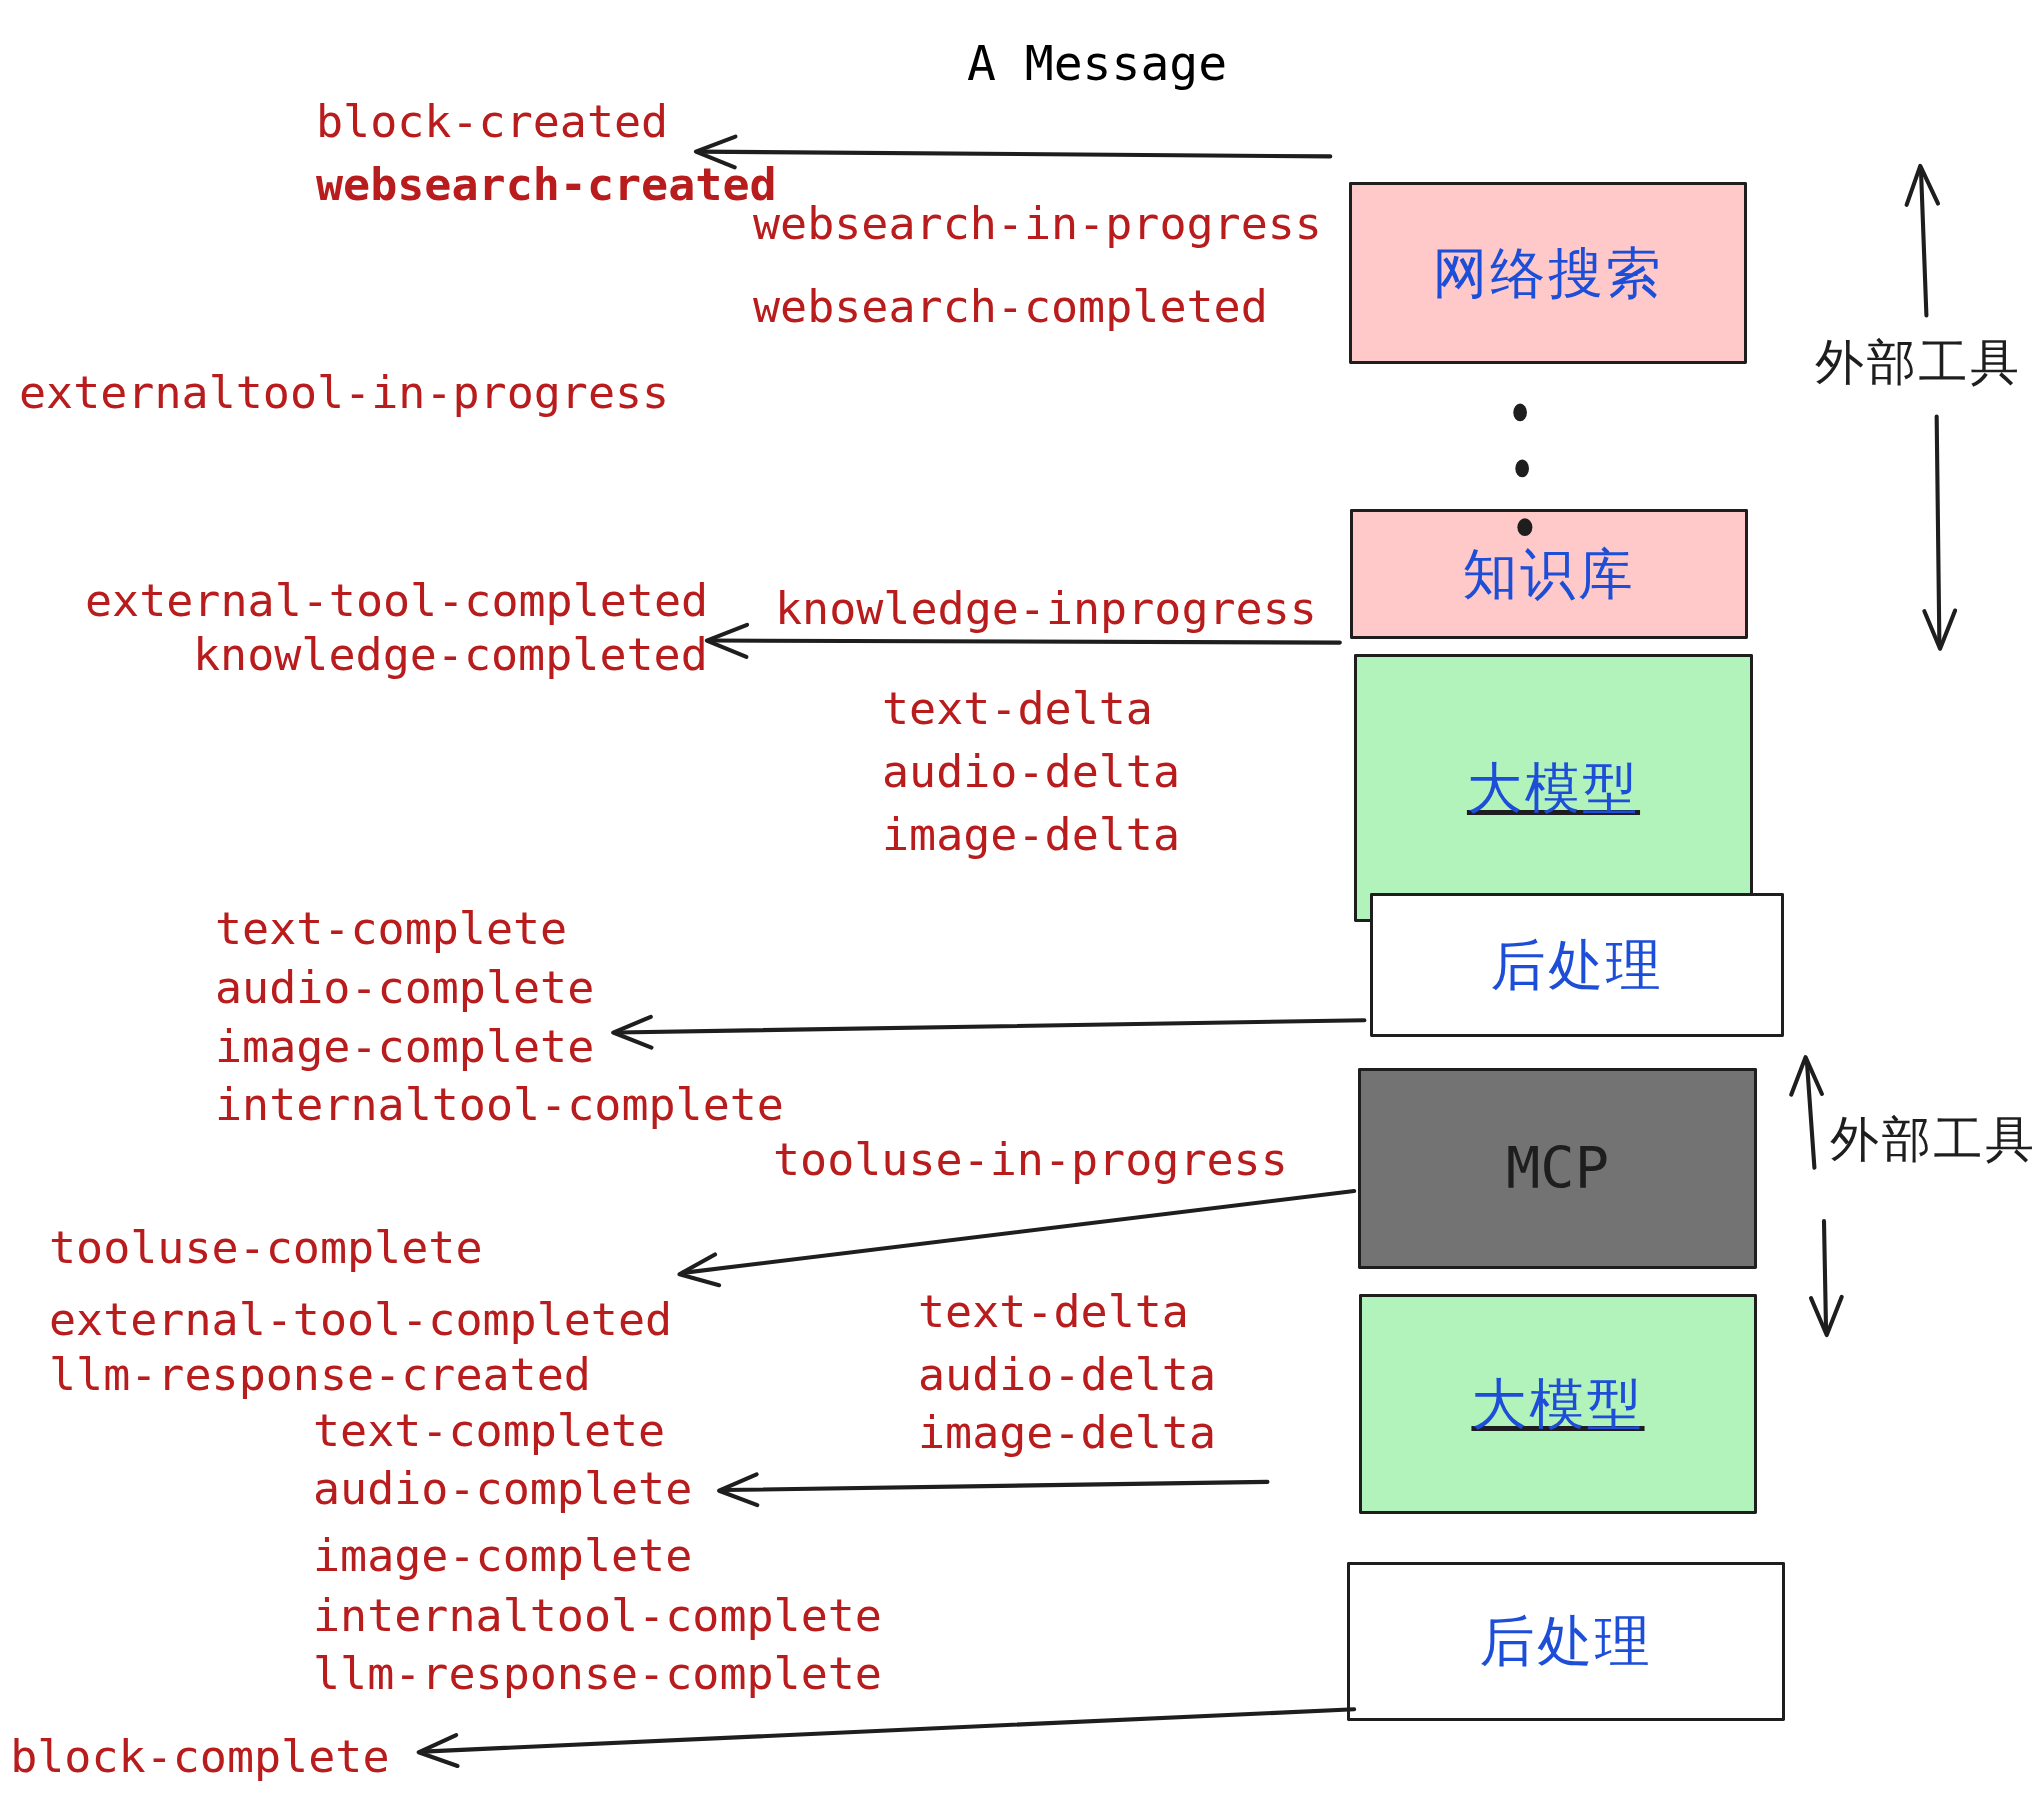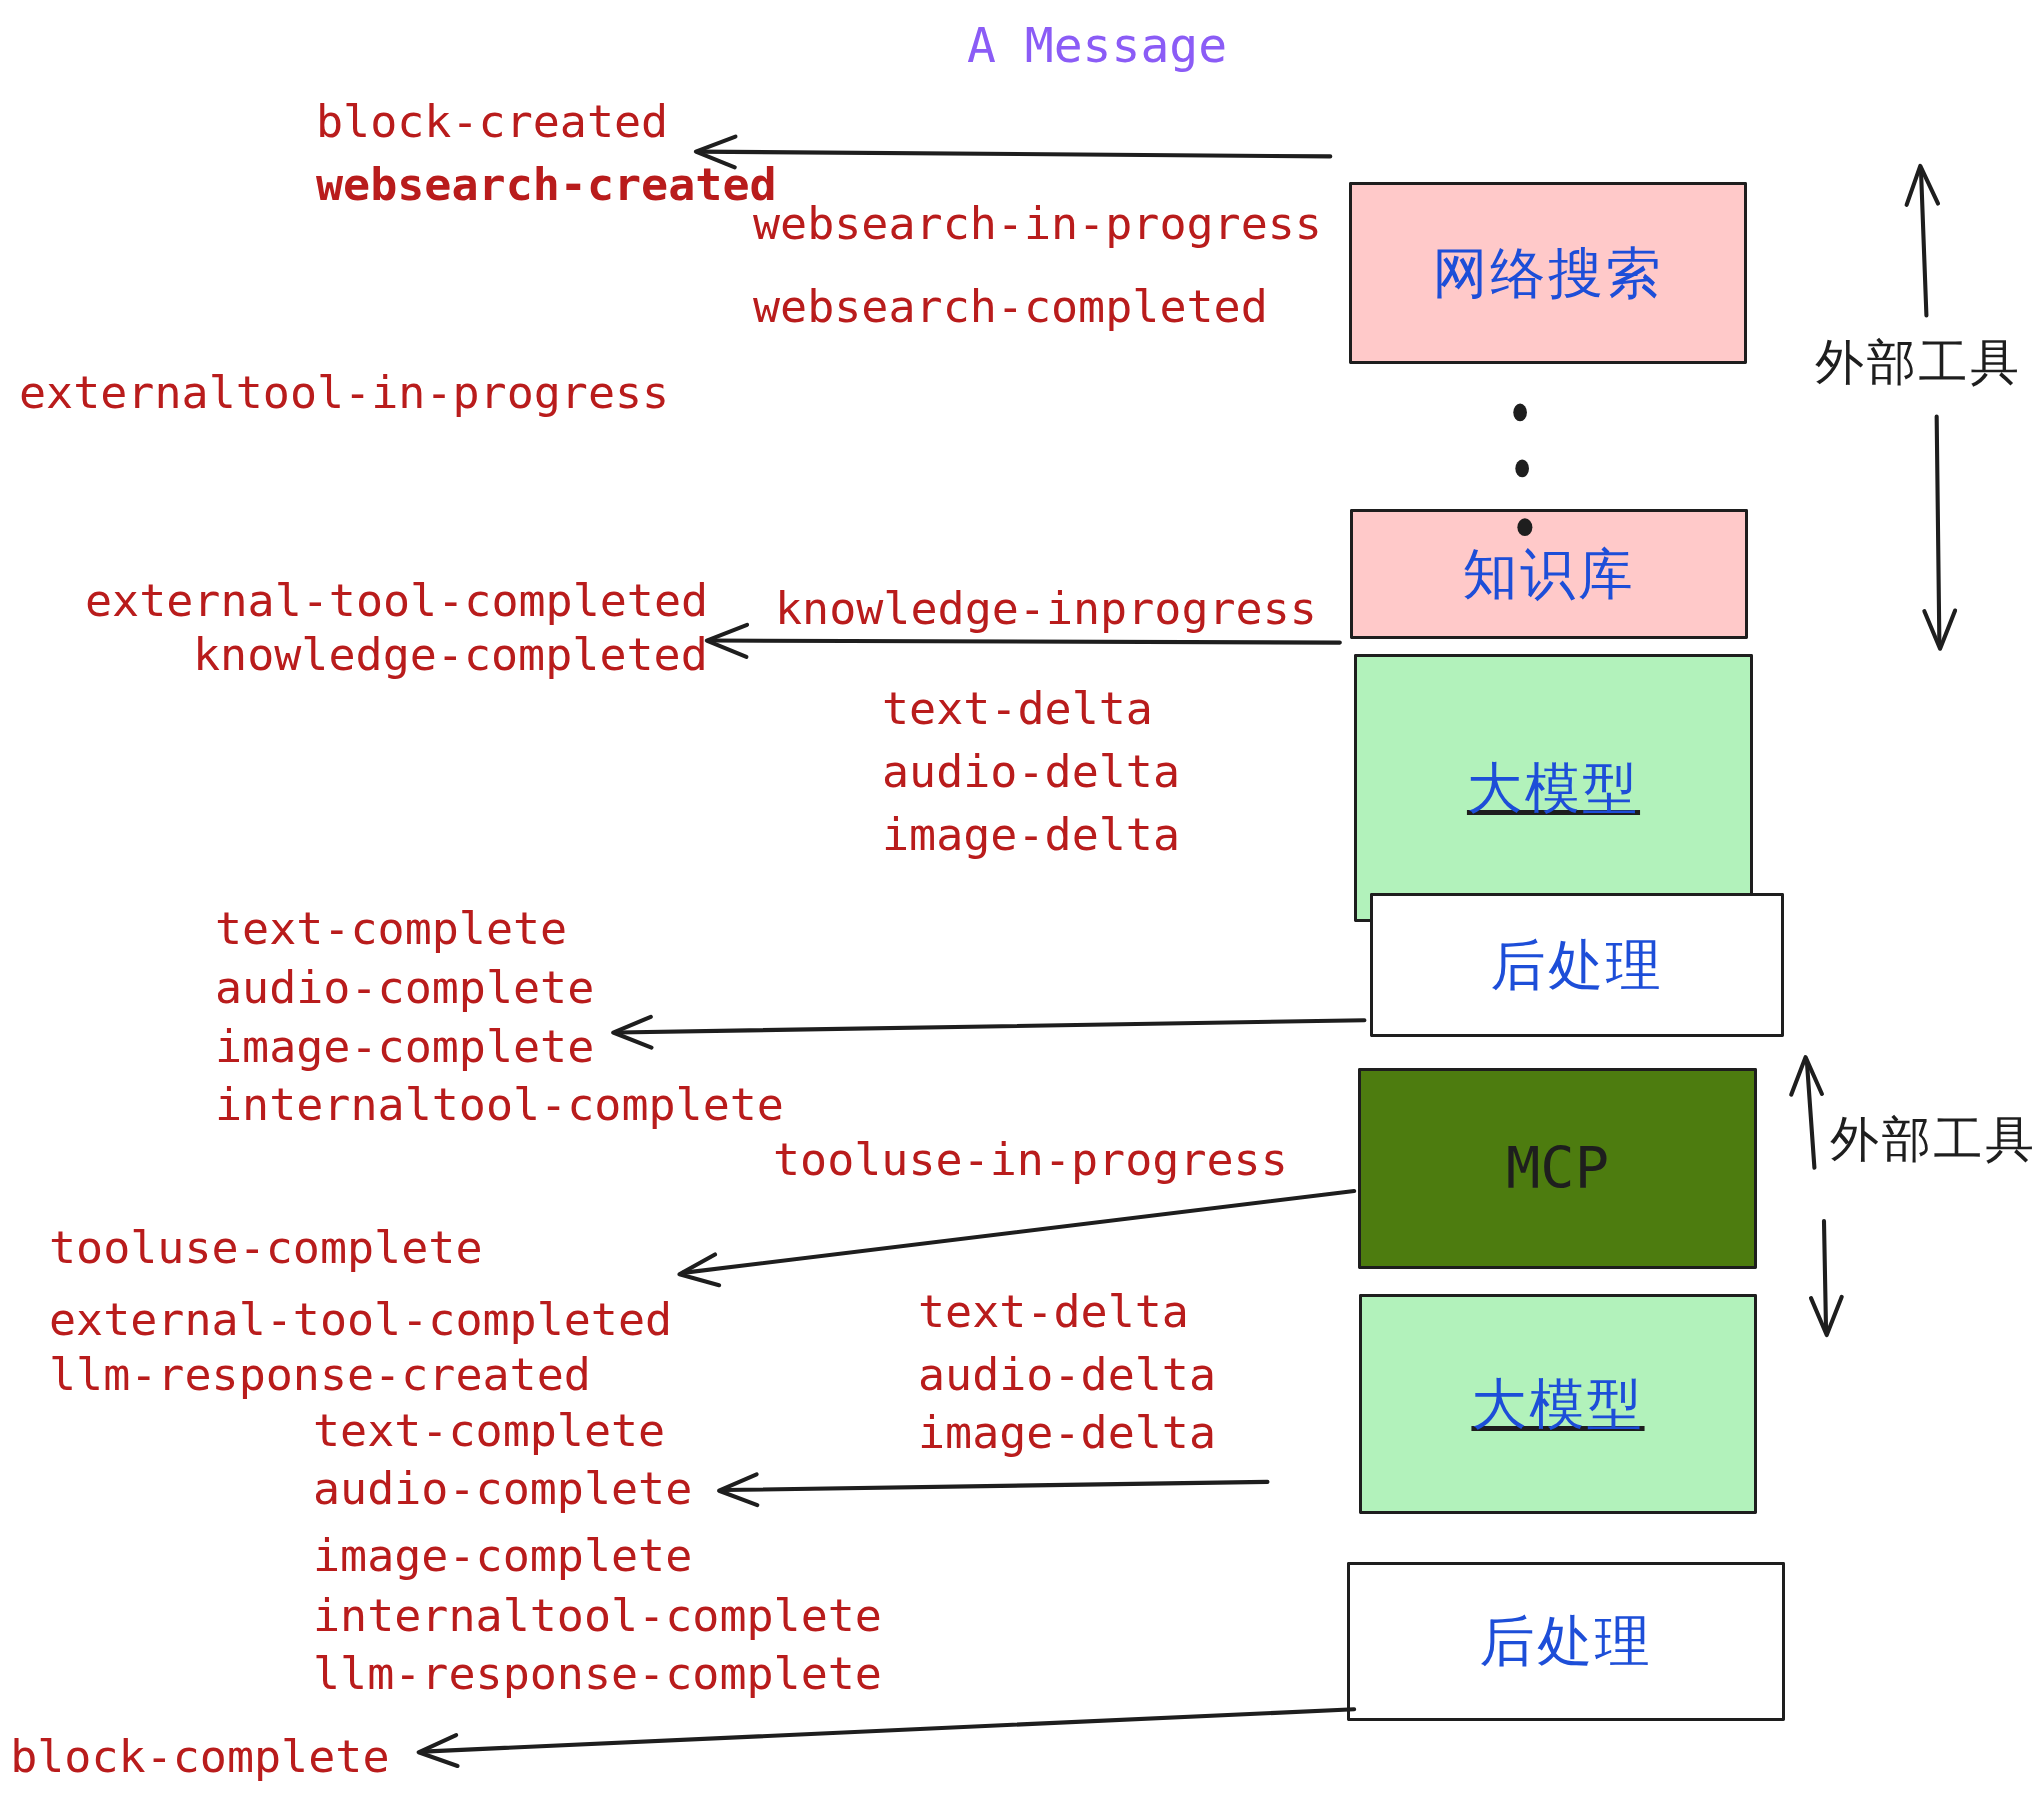--- a/index.html
+++ b/index.html
@@ -14,22 +14,23 @@
   }
   .ev {
     position: absolute;
     font: 45px/1.1 "DejaVu Sans Mono", monospace;
     color: #b91c1c;
     white-space: nowrap;
   }
   .title {
     position: absolute;
     font: 48px/1.1 "DejaVu Sans Mono", monospace;
-    color: #8b5cf6;
+    color: #000000;
     white-space: nowrap;
+    margin-top: 18px;
   }
   .box {
     position: absolute;
     border: 3.4px solid #1e1e1e;
     border-radius: 1.4px;
     display: flex;
     align-items: center;
     justify-content: center;
     box-sizing: border-box;
   }
@@ -39,21 +40,21 @@
     letter-spacing: 2.7px;
     white-space: nowrap;
   }
   .box .mono {
     font: 57px/1 "DejaVu Sans Mono", monospace;
     color: #1e1e1e;
     white-space: nowrap;
   }
   .pink   { background: #FFC9C9; }
   .green  { background: #B2F2BB; text-decoration: underline; }
-  .yellow { background: #4d7c0f; }
+  .yellow { background: #737373; }
   .white  { background: #FFFFFF; }
   .zh-note {
     position: absolute;
     font: 49px/1.1 "Liberation Sans", sans-serif;
     color: #1e1e1e;
     letter-spacing: 2.7px;
     white-space: nowrap;
   }
   svg.overlay {
     position: absolute;

